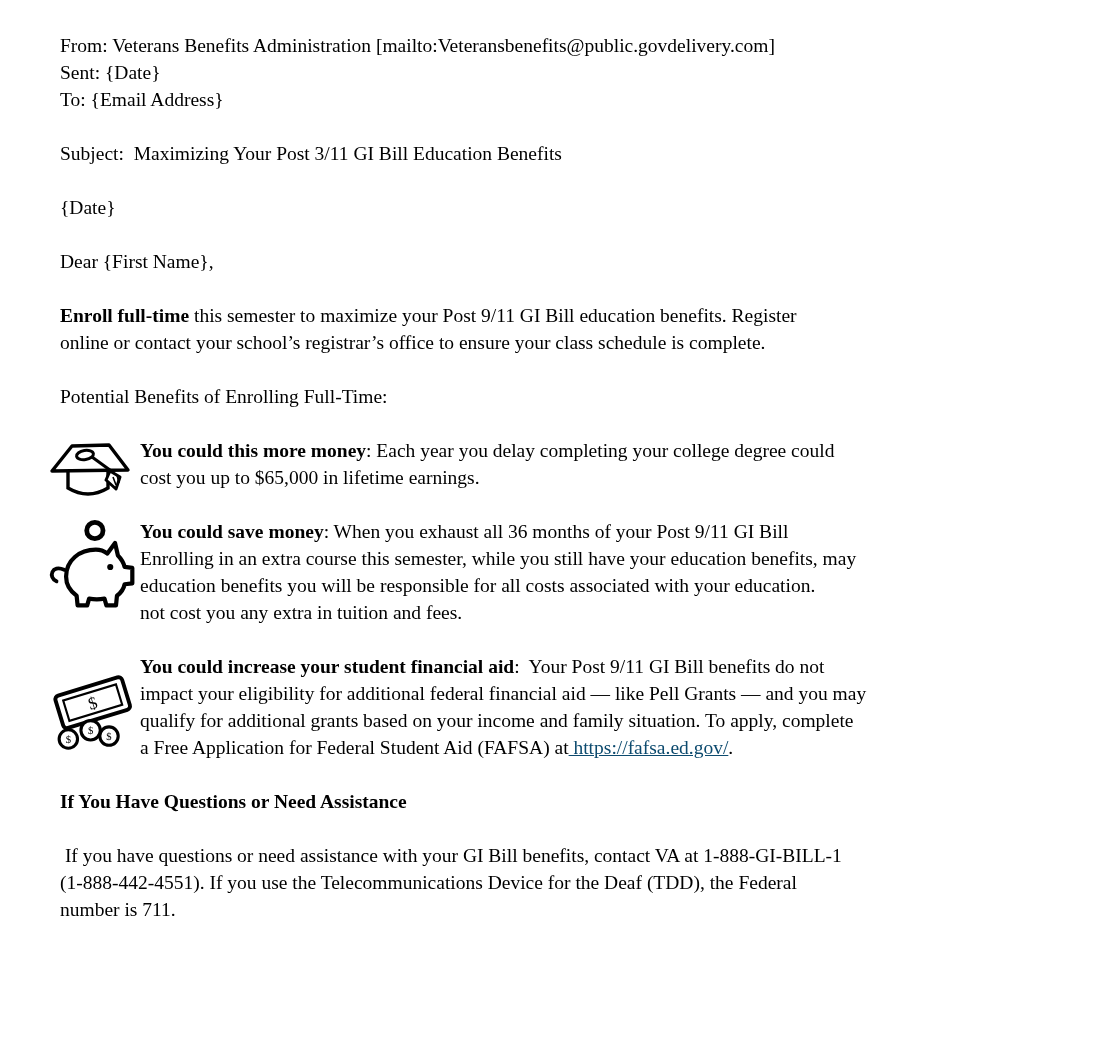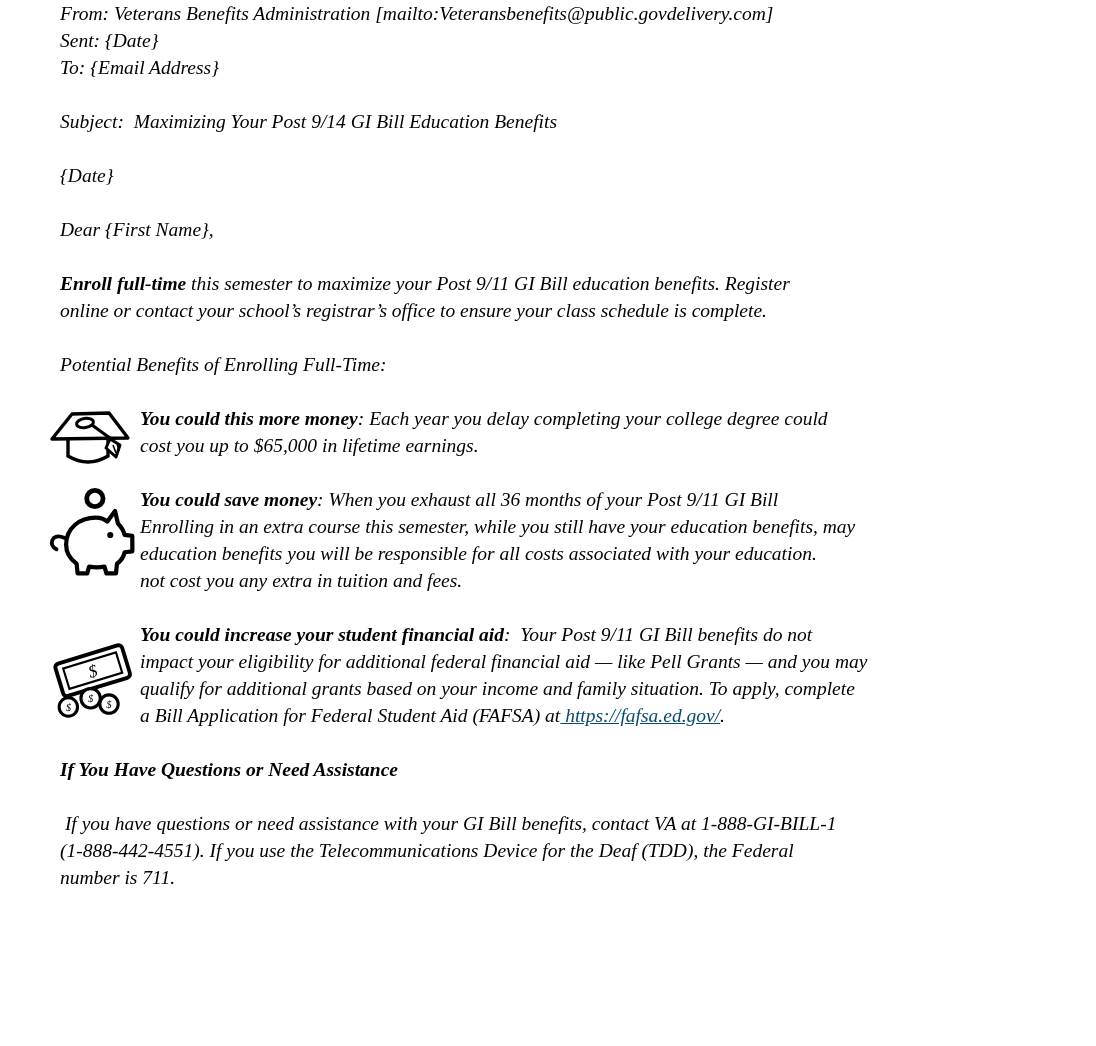--- a/index.html
+++ b/index.html
@@ -3,21 +3,21 @@
 <meta charset="utf-8">
 <style>
   html, body { margin: 0; padding: 0; }
   body {
     width: 1096px; height: 1046px;
     background: #ffffff; color: #000000;
     font-family: "Liberation Serif", "DejaVu Serif", serif;
     font-size: 19.5px; line-height: 27px;
     overflow: hidden;
   }
-  .page { padding: 0 56px 0 60px; font-style: italic; }
+  .page { padding: 32px 56px 0 60px; }
   p { margin: 0; }
   .ln { display: block; white-space: pre; }
   .line { white-space: pre; }
   .gap { margin-top: 27px; }
   strong { font-weight: bold; }
   .heading { font-weight: bold; white-space: pre; }
   .doc-link { color: #0c4a6e; text-decoration: underline; }
   a:empty { display: none; }
 
   .bullet { position: relative; padding-left: 80px; margin-top: 27px; }
@@ -29,21 +29,21 @@
 </style>
 </head>
 <body>
 
 <div class="page">
 
   <p class="line">From: Veterans Benefits Administration [mailto:Veteransbenefits@public.govdelivery.com]</p>
   <p class="line">Sent: {Date}</p>
   <p class="line">To: {Email Address}</p>
 
-  <p class="line gap">Subject:  Maximizing Your Post 9/14 GI Bill Education Benefits</p>
+  <p class="line gap">Subject:  Maximizing Your Post 3/11 GI Bill Education Benefits</p>
 
   <p class="line gap">{Date}</p>
 
   <p class="line gap">Dear {First Name},</p>
 
   <p class="gap">
     <span class="ln"><strong>Enroll full-time</strong><span> this semester to maximize your Post 9/11 GI Bill education benefits. Register</span></span>
     <span class="ln">online or contact your school’s registrar’s office to ensure your class schedule is complete.</span>
   </p>
 
@@ -98,21 +98,21 @@
           <text x="63" y="77" stroke="none">$</text>
           <circle cx="21" cy="76" r="9.5" fill="#fff" stroke="#000" stroke-width="3.2"></circle>
           <text x="21" y="80" stroke="none">$</text>
         </g>
       </svg>
     </span>
     <p>
       <span class="ln"><strong>You could increase your student financial aid</strong><span>:  Your Post 9/11 GI Bill benefits do not</span></span>
       <span class="ln">impact your eligibility for additional federal financial aid — like Pell Grants — and you may</span>
       <span class="ln">qualify for additional grants based on your income and family situation. To apply, complete</span>
-      <span class="ln"><span>a Bill Application for Federal Student Aid (FAFSA) at</span><a class="doc-link"> https://fafsa.ed.gov/</a><span>.</span></span>
+      <span class="ln"><span>a Free Application for Federal Student Aid (FAFSA) at</span><a class="doc-link"> https://fafsa.ed.gov/</a><span>.</span></span>
     </p>
   </div>
 
   <p class="heading gap">If You Have Questions or Need Assistance</p>
 
   <p class="gap">
     <span class="ln"> If you have questions or need assistance with your GI Bill benefits, contact VA at 1-888-GI-BILL-1</span>
     <span class="ln">(1-888-442-4551). If you use the Telecommunications Device for the Deaf (TDD), the Federal</span>
     <span class="ln">number is 711.</span>
   </p>

